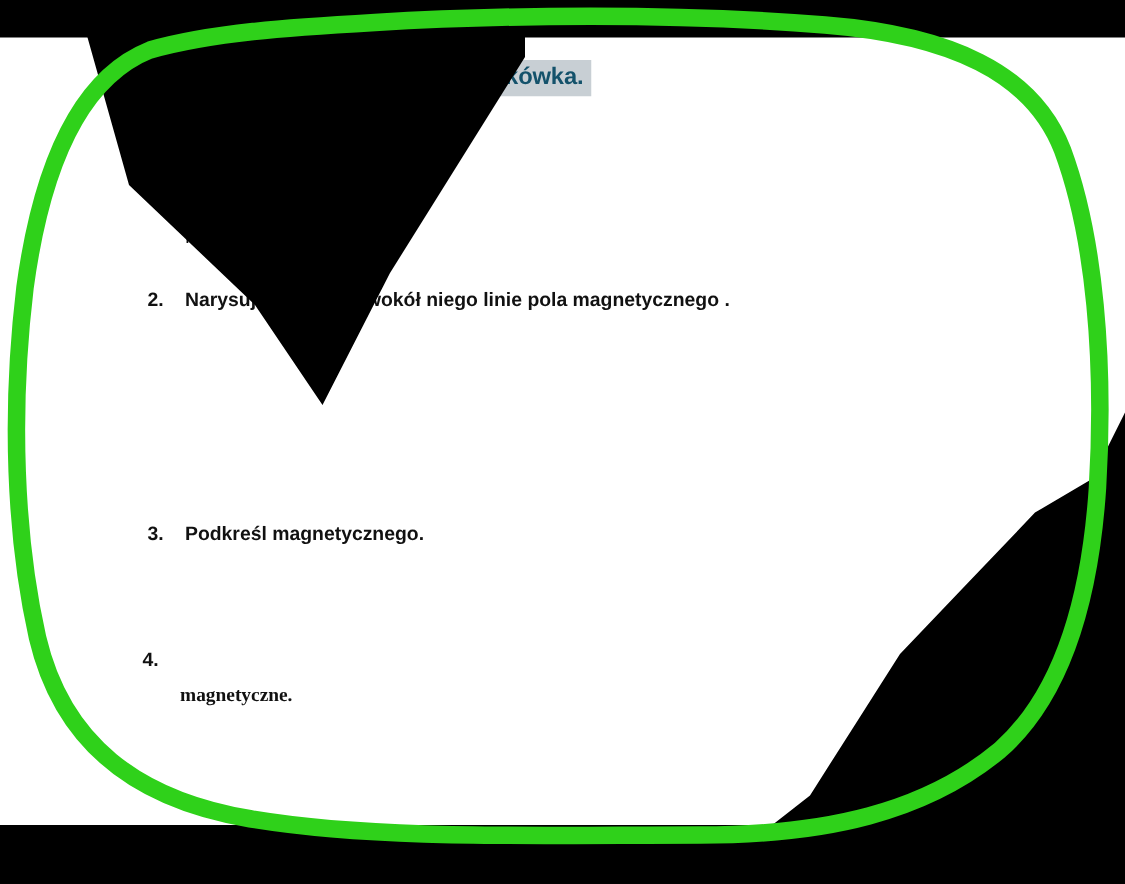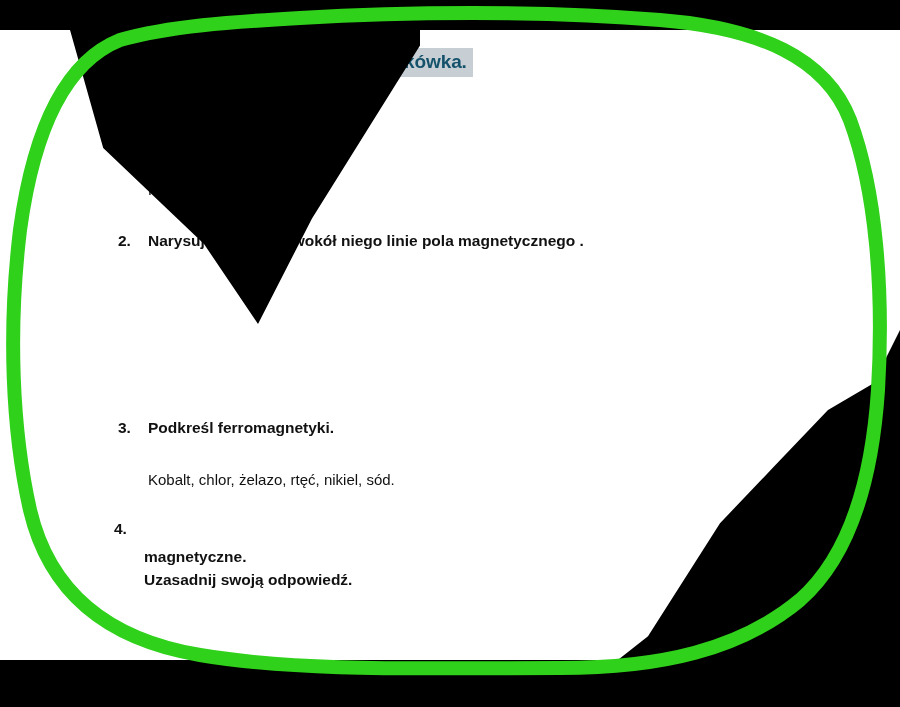--- a/index.html
+++ b/index.html
@@ -131,29 +131,27 @@
     <div class="subline" style="left:148px; top:157px;">Kierun                                      ................</div>
     <div class="subline" style="left:148px; top:181px;">Kierunek                                     ....................</div>
 
     <div class="qrow" style="left:118px; top:232px; width:700px;">
       <span class="qnum">2.</span>
       <span class="qtext bold">Narysuj magnes                az wokół niego linie pola magnetycznego .</span>
     </div>
 
     <div class="qrow" style="left:118px; top:419px; width:640px;">
       <span class="qnum">3.</span>
-      <span class="qtext bold">Podkreśl ferromagnetyki.</span>
+      <span class="qtext bold">Podkreśl magnetycznego.</span>
     </div>
-    <div class="plain" style="left:148px; top:471px;">Kobalt, chlor, żelazo, rtęć, nikiel, sód.</div>
 
     <div class="qrow" style="left:114px; top:520px; width:660px;">
       <span class="qnum">4.</span>
     </div>
-    <div class="plain" style="left:144px; top:548px; font-weight:bold; font-size:15.5px;">magnetyczne.</div>
-    <div class="plain" style="left:144px; top:571px; font-weight:bold; font-size:15.5px;">Uzasadnij swoją odpowiedź.</div>
+    <div class="plain" style="left:144px; top:548px; font-weight:bold; font-size:15.5px;font-family:Liberation Serif, serif;">magnetyczne.</div>
 
   </div>
 
   <div id="topband"></div>
   <div id="wedge"></div>
   <div id="bottomband"></div>
 
   <svg id="occlusion-right" width="900" height="707" style="position:absolute;left:0;top:0;">
     <path d="M900,330 L900,707 L640,707 L660,680 L700,660 L740,630 L780,590 L810,540 L840,480 L862,420 L880,370 Z" fill="#000000"></path>
     <path d="M0,660 L900,660 L900,707 L0,707 Z" fill="#000000"></path>

